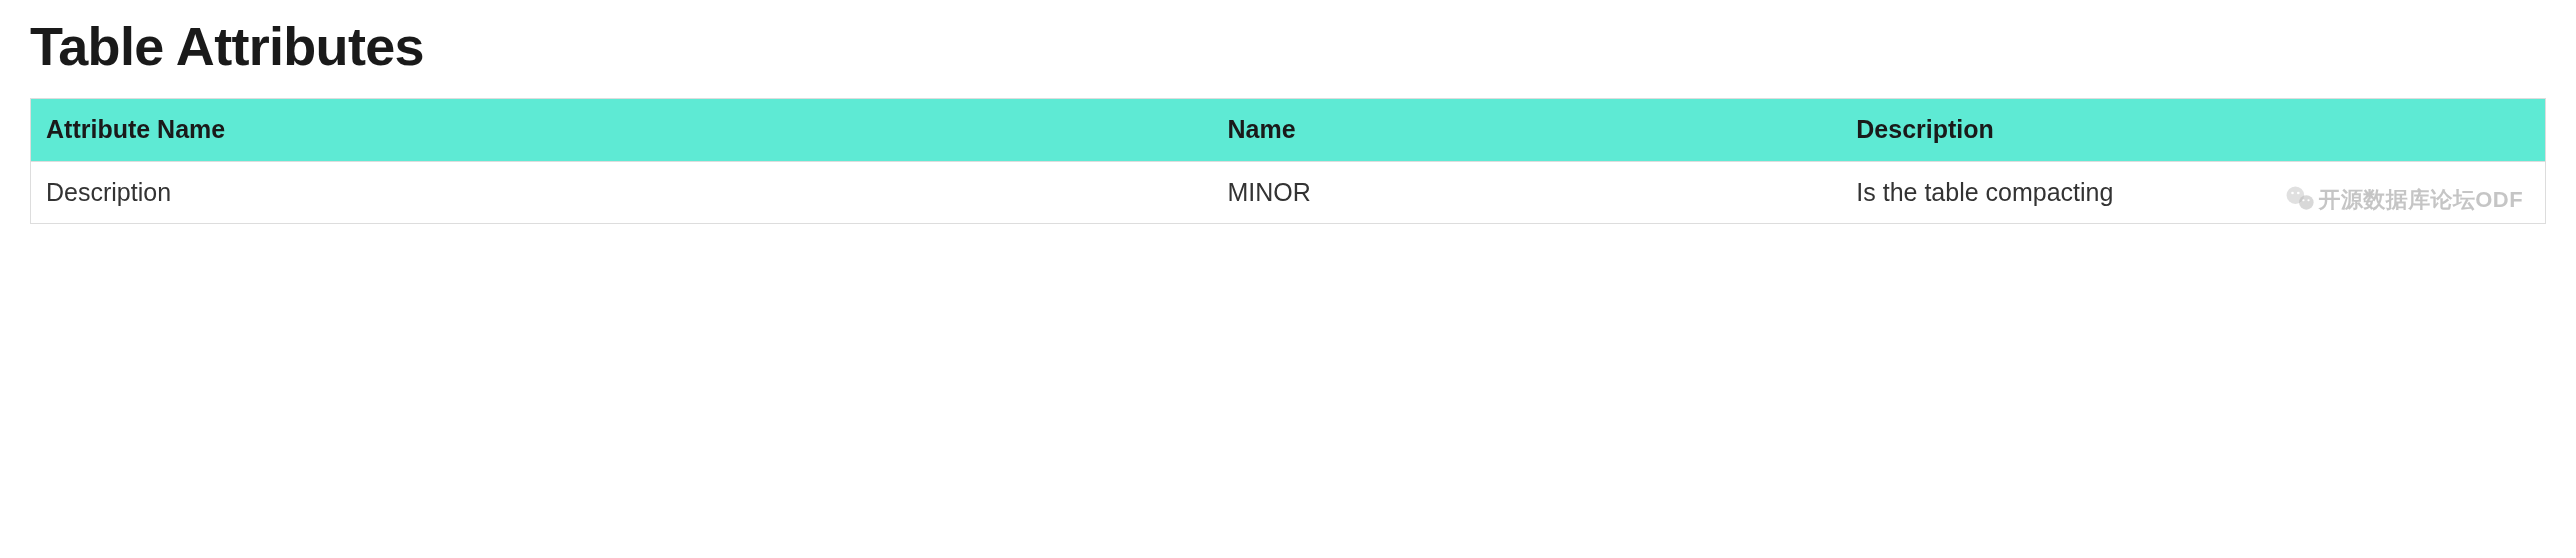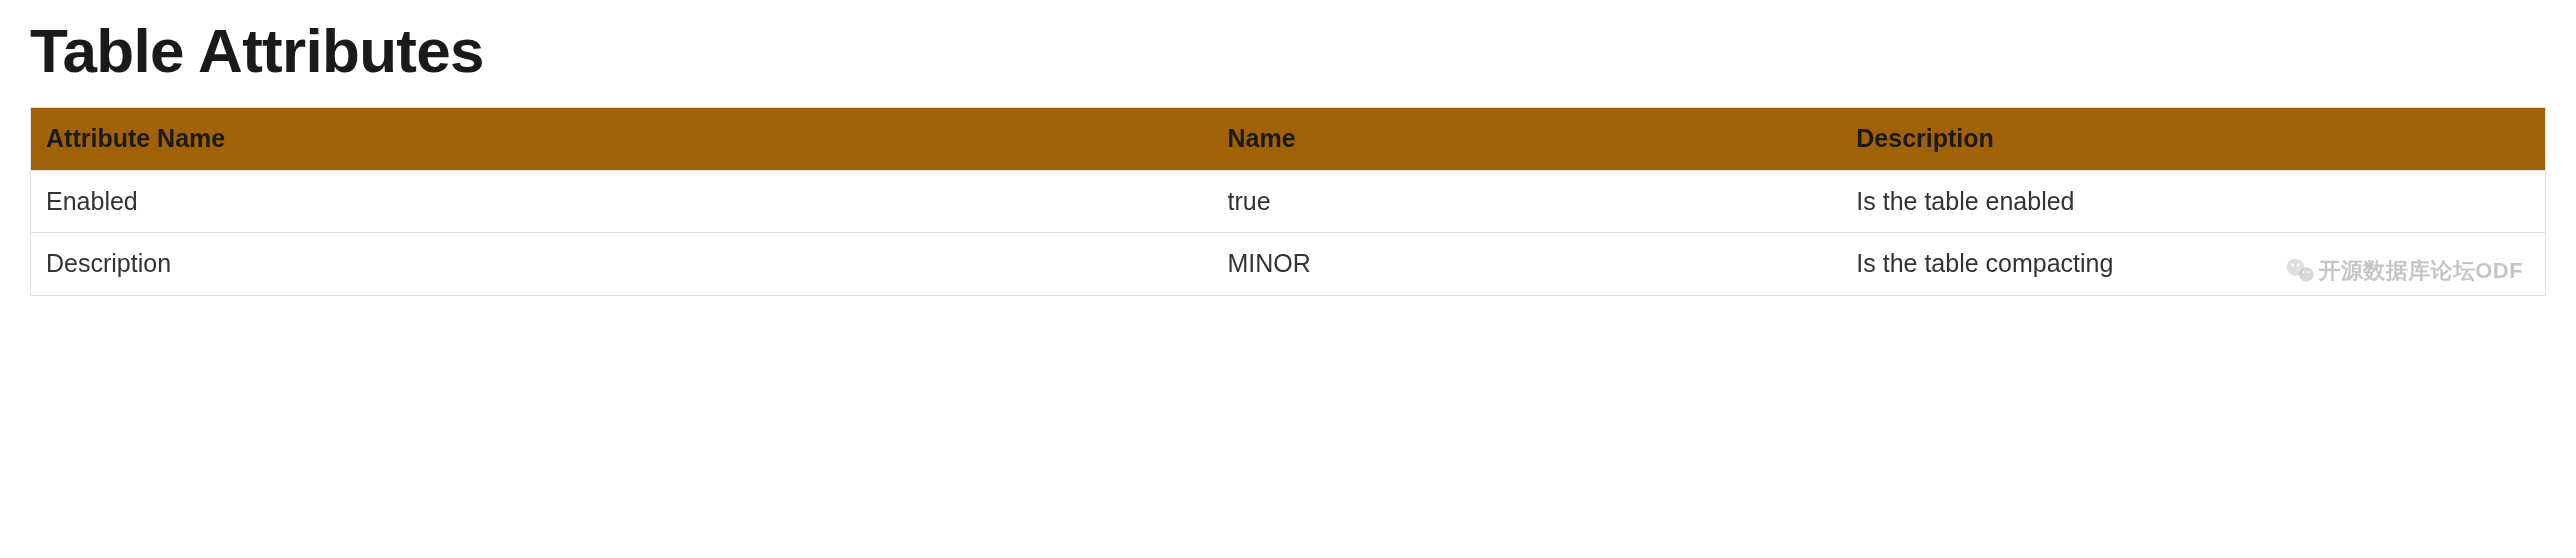--- a/index.html
+++ b/index.html
@@ -7,34 +7,34 @@
       padding: 0;
       box-sizing: border-box;
     }
     body {
       font-family: -apple-system, BlinkMacSystemFont, "Helvetica Neue", Helvetica, Arial, sans-serif;
       background: #ffffff;
       color: #333333;
       padding: 15px 30px;
     }
     .page-title {
-      font-size: 62px;
+      font-size: 54px;
       font-weight: 600;
       color: #1a1a1a;
       margin-bottom: 21px;
       letter-spacing: -0.7px;
     }
     .attr-table {
       width: 100%;
       border-collapse: collapse;
       border: 0.7px solid #dddddd;
       font-size: 25px;
     }
     .attr-table thead tr {
-      background: #a16207;
+      background: #5eead4;
       border-bottom: 1.5px solid #dddddd;
     }
     .attr-table th {
       text-align: left;
       font-weight: 700;
       padding: 16.3px 15px;
       color: #1a1a1a;
     }
     .attr-table tbody tr {
       border-top: 0.7px solid #dddddd;
@@ -88,25 +88,20 @@
 <table class="attr-table">
   <thead>
     <tr>
       <th class="col-name">Attribute Name</th>
       <th class="col-value">Name</th>
       <th class="col-desc">Description</th>
     </tr>
   </thead>
   <tbody>
     <tr>
-      <td>Enabled</td>
-      <td>true</td>
-      <td>Is the table enabled</td>
-    </tr>
-    <tr>
       <td>Description</td>
       <td>MINOR</td>
       <td class="desc-cell">
         <span>Is the table compacting</span>
         <span class="watermark">
           <svg class="watermark-icon" viewBox="0 0 48 48" fill="rgba(90,90,90,0.55)">
             <circle cx="17" cy="18" r="12" fill="rgba(90,90,90,0.45)"></circle>
             <circle cx="32" cy="28" r="10" fill="rgba(90,90,90,0.55)"></circle>
             <circle cx="13" cy="15" r="1.8" fill="#fff"></circle>
             <circle cx="21" cy="15" r="1.8" fill="#fff"></circle>

